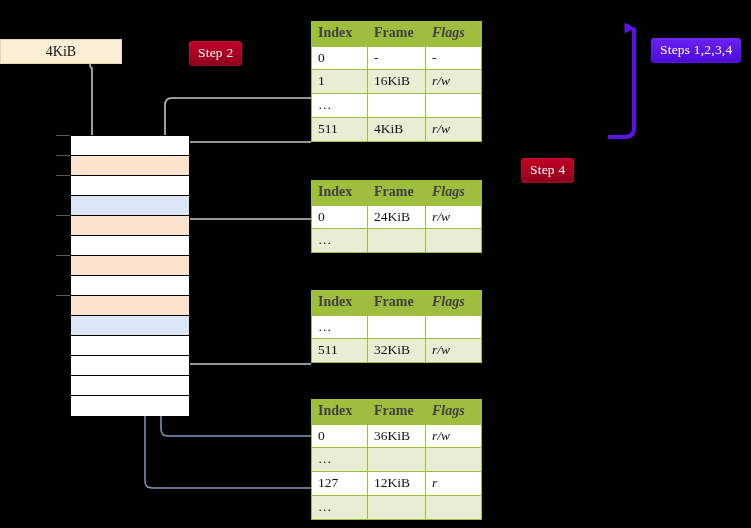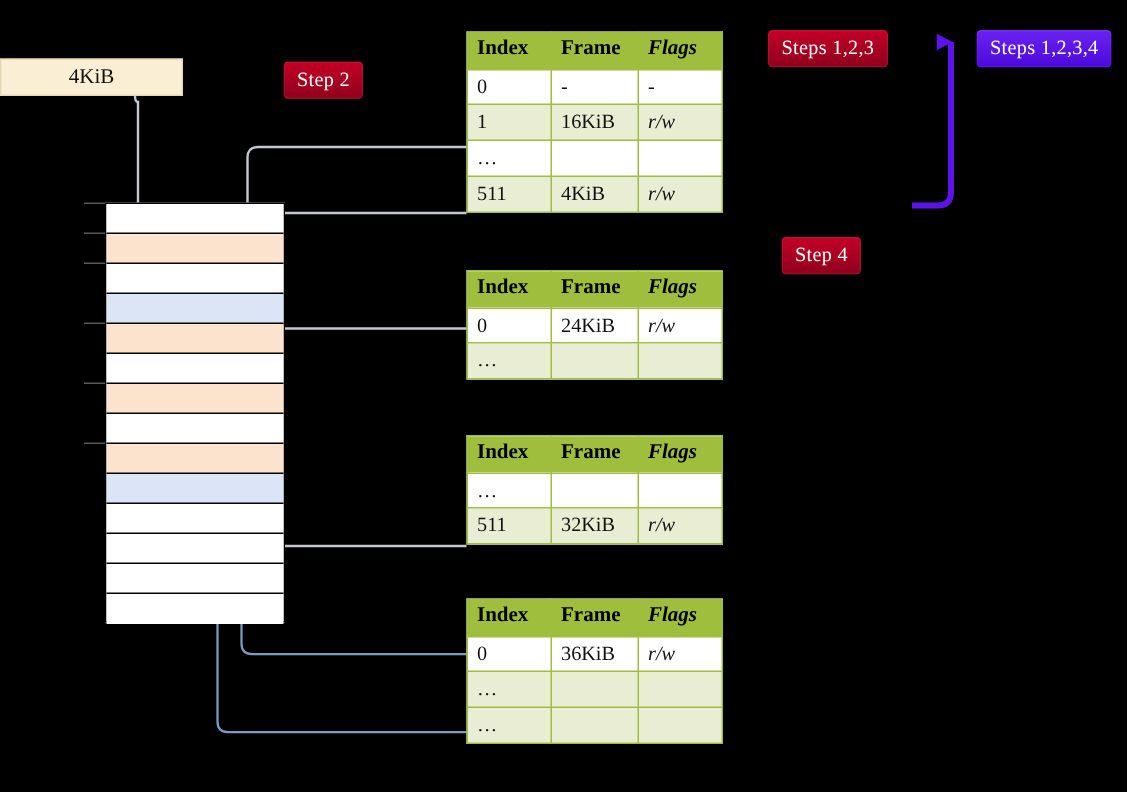--- a/index.html
+++ b/index.html
@@ -43,20 +43,21 @@
   }
   .badge-crimson {
     background: #A50021;
     background-image: linear-gradient(to bottom, #C30026, #8F001C);
     box-shadow: inset 0 0 0 1px rgba(255,255,255,0.06);
   }
   .badge-blue {
     background: #5B13E8;
     background-image: linear-gradient(to bottom, #6A22F2, #4B0ADA);
     box-shadow: inset 0 0 0 1px rgba(255,255,255,0.06);
+    margin-top: 18px;
   }
 
   
   .size-box {
     position: absolute;
     background: #FAEFD4;
     border: 1px solid #E6D8B4;
     color: #111111;
     font-size: 14px;
     text-align: center;
@@ -105,21 +106,21 @@
     border: 1px solid #9FBE3E;
     padding: 3px 6px 4px 6px;
     text-align: left;
     line-height: 1.18;
     font-weight: normal;
     white-space: nowrap;
     box-sizing: border-box;
   }
   .ptable th {
     background: #9FBE3E;
-    color: #000000;
+    color: #404040;
     font-weight: bold;
     font-size: 14px;
   }
   .ptable tr.odd td  { background: #ffffff; }
   .ptable tr.even td { background: #E8EDD3; }
   .ptable td.hl      { background: #FAF396; }
 
   .col-index { width: 56px; }
   .col-frame { width: 58px; }
   .col-flags { width: 56px; font-style: italic; }
@@ -173,23 +174,20 @@
   </div>
 
   <div class="badge badge-crimson" style="left:189px; top:41px;">
     <span>Step 2</span>
   </div>
 
   <div class="badge badge-crimson" style="left:521px; top:158px;">
     <span>Step 4</span>
   </div>
 
-  <div class="badge badge-crimson" style="left:512px; top:20px;">
-    <span>Steps 1,2,3</span>
-  </div>
 
   <div class="badge badge-blue" style="left:651px; top:20px;">
     <span>Steps 1,2,3,4</span>
   </div>
 
   <div id="memcol">
       <div class="mem-row" style="height: 20px; background: rgb(255, 255, 255);"></div>
       <div class="mem-row" style="height: 20px; background: rgb(252, 227, 205);"></div>
       <div class="mem-row" style="height: 20px; background: rgb(255, 255, 255);"></div>
       <div class="mem-row" style="height: 20px; background: rgb(219, 229, 245);"></div>
@@ -298,20 +296,25 @@
         <tr class="odd">
           <td class="col-index">0</td>
           <td class="col-frame">36KiB</td>
           <td class="col-flags">r/w</td>
         </tr>
         <tr class="even">
           <td class="col-index">…</td>
           <td class="col-frame"></td>
           <td class="col-flags"></td>
         </tr>
+        <tr class="odd">
+          <td class="col-index">127</td>
+          <td class="col-frame">12KiB</td>
+          <td class="col-flags">r</td>
+        </tr>
         <tr class="even">
           <td class="col-index">…</td>
           <td class="col-frame"></td>
           <td class="col-flags"></td>
         </tr>
       </tbody>
     </table>
 
 </div>
 

